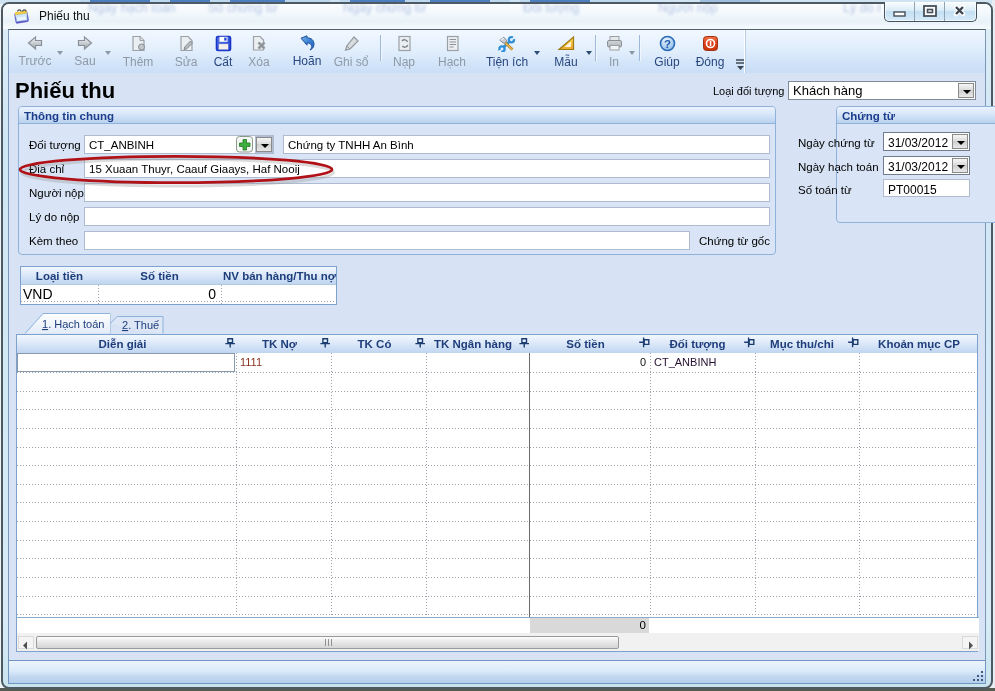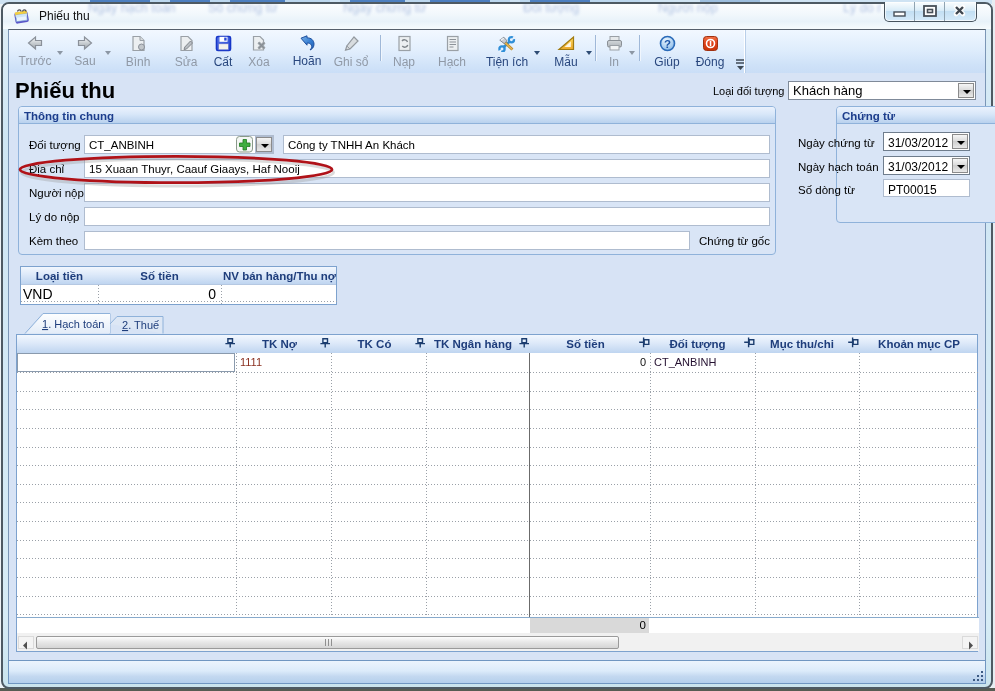--- a/index.html
+++ b/index.html
@@ -143,21 +143,21 @@
 </svg>
     <span class="lb">Sau</span>
   </div>
 <div class="caret caretg" style="left:105px;top:51px"></div>
 <div class="tbtn off" style="left:111px">
     <svg class="ic" width="17" height="17" viewBox="0 0 17 17">
 <path d="M3 1.5 H10 L14 5.5 V15.5 H3 Z" fill="#eceff1" stroke="#9aa0a6" stroke-width="1.2"></path>
 <path d="M10 1.5 L10 5.5 H14" fill="#d7dbde" stroke="#9aa0a6" stroke-width="1"></path>
 <circle cx="11.5" cy="12" r="3" fill="#c2c7cb" stroke="#8a9099"></circle>
 </svg>
-    <span class="lb">Bình</span>
+    <span class="lb">Thêm</span>
   </div>
 <div class="tbtn off" style="left:159px">
     <svg class="ic" width="17" height="17" viewBox="0 0 17 17">
 <path d="M3 1.5 H10 L14 5.5 V15.5 H3 Z" fill="#eceff1" stroke="#9aa0a6" stroke-width="1.2"></path>
 <path d="M12.5 6 L14.5 8 L8.5 14 L6 14.5 L6.8 12 Z" fill="#b9bec3" stroke="#82878d"></path>
 </svg>
     <span class="lb">Sửa</span>
   </div>
 <div class="tbtn on" style="left:196px">
     <svg class="ic" width="17" height="17" viewBox="0 0 17 17">
@@ -314,33 +314,33 @@
 <div class="flabel" style="left:29px;top:211px">Lý do nộp</div>
 <div class="flabel" style="left:29px;top:235px">Kèm theo</div>
 <div class="field" style="left:84px;top:135px;width:190px;height:19px;">CT_ANBINH</div>
 <svg class="abs" style="left:236px;top:136px" width="18" height="17" viewBox="0 0 18 17">
 <rect x="0.5" y="0.5" width="16" height="15.5" rx="3" fill="#f4f6f4" stroke="#8a9a8a"></rect>
 <path d="M7 3.5 h3.5 v3.5 H14 v3.5 h-3.5 V14 H7 v-3.5 H3.5 v-3.5 H7 Z" fill="#3fae3f" stroke="#1f7a1f" stroke-width="0.8"></path>
 </svg>
 <div class="combo" style="left:255px;top:136px;width:18px;height:17px;border-color:#b0bdd1">
     <span class="dd" style="right:0;top:0;bottom:0;width:16px"></span>
   </div>
-<div class="field" style="left:283px;top:135px;width:487px;height:19px;">Công ty TNHH An Khách</div>
+<div class="field" style="left:283px;top:135px;width:487px;height:19px;">Chứng ty TNHH An Bình</div>
 <div class="field" style="left:84px;top:159px;width:686px;height:19px;">15 Xuaan Thuyr, Caauf Giaays, Haf Nooij</div>
 <div class="field" style="left:84px;top:183px;width:686px;height:19px;"></div>
 <div class="field" style="left:84px;top:207px;width:686px;height:19px;"></div>
 <div class="field" style="left:84px;top:231px;width:606px;height:19px;"></div>
 <div class="flabel" style="left:699px;top:235px">Chứng từ gốc</div>
 
 <div class="group" style="left:788px;top:106px;width:190px;height:117px;margin-left:48px;">
     <div class="ghead">Chứng từ</div>
   </div>
 <div class="flabel" style="left:798px;top:137px">Ngày chứng từ</div>
 <div class="flabel" style="left:798px;top:161px">Ngày hạch toán</div>
-<div class="flabel" style="left:798px;top:184px">Số dòng từ</div>
+<div class="flabel" style="left:798px;top:184px">Số toán từ</div>
 <div class="combo" style="left:883px;top:132px;width:87px;height:19px;border-color:#6f7d8d">
     <span class="tx" style="font-size:12px;top:3px">31/03/2012</span>
     <span class="dd"></span>
   </div>
 <div class="combo" style="left:883px;top:156px;width:87px;height:19px;border-color:#6f7d8d">
     <span class="tx" style="font-size:12px;top:3px">31/03/2012</span>
     <span class="dd"></span>
   </div>
 <div class="field" style="left:883px;top:179px;width:87px;height:18px;font-size:12px;">PT00015</div>
 
@@ -366,20 +366,21 @@
         <stop offset="0" stop-color="#fdfeff"></stop>
         <stop offset="1" stop-color="#e3ecf8"></stop>
       </linearGradient>
     </defs>
 <text x="26" y="17" font-size="11" fill="#1e3d7b"><tspan text-decoration="underline">1</tspan>. Hạch toán</text>
 <text x="106" y="18" font-size="11" fill="#1e3d7b"><tspan text-decoration="underline">2</tspan>. Thuế</text>
 </svg>
 
 <div class="abs" id="grid" style="left:16px;top:334px;width:962px;height:318px;border:1px solid #7da2ce;background:#fff">
  <div class="gridhead" style="position:absolute;left:0;top:0;right:0;height:18px;">
+  <div class="hcell" style="left:0;width:211px">Diễn giải</div>
   <div class="hcell" style="left:219px;width:87px">TK Nợ</div>
   <div class="hcell" style="left:314px;width:87px">TK Có</div>
   <div class="hcell" style="left:409px;width:94px">TK Ngân hàng</div>
   <div class="hcell" style="left:513px;width:111px">Số tiền</div>
   <div class="hcell" style="left:633px;width:95px">Đối tượng</div>
   <div class="hcell" style="left:738px;width:94px">Mục thu/chi</div>
   <div class="hcell" style="left:842px;width:120px">Khoản mục CP</div>
  </div>
 
  <svg class="abs" style="left:0;top:0" width="962" height="18">

